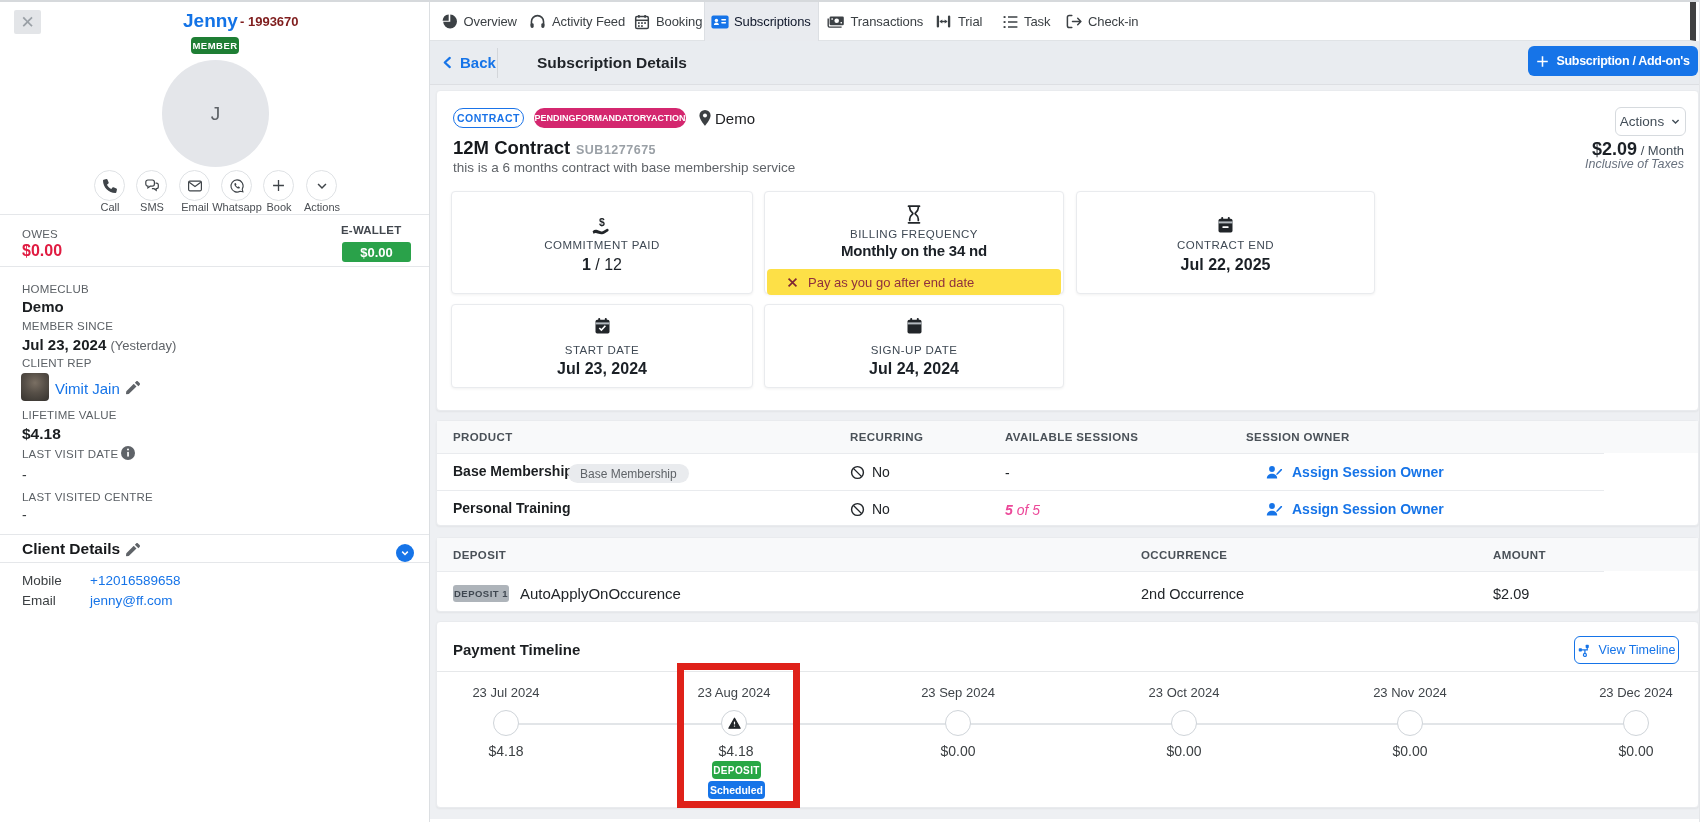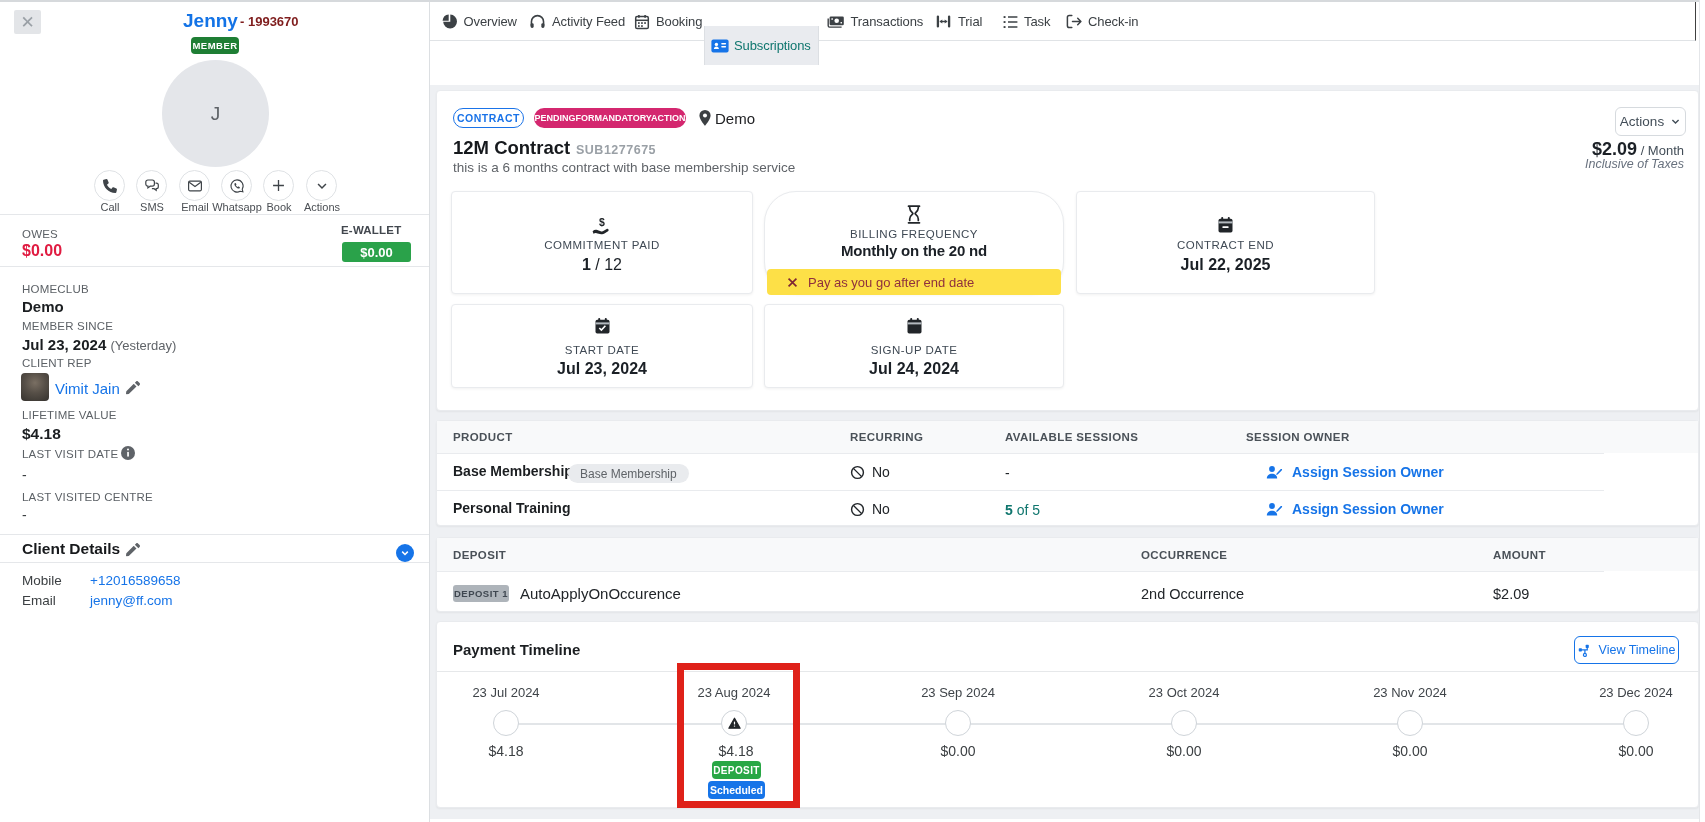--- a/index.html
+++ b/index.html
@@ -15,24 +15,24 @@
 .jnum{position:absolute;left:240px;top:12px;font-size:13px;font-weight:bold;color:#7f1d1d;}
 .mbadge{position:absolute;left:191px;top:35px;width:48px;height:17px;background:#1e7e34;border-radius:4px;color:#fff;font-size:9.5px;font-weight:bold;letter-spacing:.5px;display:flex;align-items:center;justify-content:center;}
 .avatar{position:absolute;left:162px;top:58px;width:107px;height:107px;border-radius:50%;background:#e4e6ea;display:flex;align-items:center;justify-content:center;font-size:19px;color:#5f6368;}
 .cbtn{position:absolute;top:168px;width:31px;height:31px;border-radius:50%;border:1px solid #dfe2e5;background:#fff;display:flex;align-items:center;justify-content:center;color:#3f4449;}
 .clab{position:absolute;top:199px;width:64px;text-align:center;font-size:11px;color:#4b4f54;}
 .red{color:#e01b41 !important;}
 .wbtn{position:absolute;left:342px;top:240px;width:69px;height:20px;background:#2aa24a;border-radius:3px;color:#fff;font-weight:bold;font-size:13px;display:flex;align-items:center;justify-content:center;}
 .bval{font-weight:bold;font-size:15px;color:#1b1e21;position:absolute;}
 
 .mn{position:absolute;left:430px;top:0;width:1275px;height:822px;}
-.tabs{position:absolute;left:0;top:2px;width:1266px;height:39px;background:#fff;border-bottom:1px solid #e0e3e6;border-right:1px solid #404040;}
+.tabs{position:absolute;left:0;top:2px;width:1266px;height:39px;background:#fff;border-bottom:1px solid #e0e3e6;border-right:6px solid #404040;}
 .tab{position:absolute;top:0;height:39px;display:flex;align-items:center;gap:6px;padding:0 7.5px;font-size:13px;letter-spacing:-.1px;color:#3c4145;font-weight:500;white-space:nowrap;}
 .tab svg{flex:0 0 auto;}
-.tab.act{background:#e9ebef;border-left:1px solid #dcdfe3;border-right:1px solid #dcdfe3;color:#0f766e;margin-top:24px;}
+.tab.act{background:#e9ebef;border-left:1px solid #dcdfe3;border-right:1px solid #dcdfe3;color:#0f172a;}
 .subbar{position:absolute;left:0;top:41px;width:1269px;height:44px;background:#e9ecf0;border-bottom:1px solid #dddfe3;}
 .back{position:absolute;left:12px;top:0;height:43px;display:flex;align-items:center;gap:7px;color:#1674e8;font-size:15px;font-weight:bold;}
 .vdiv{position:absolute;left:67px;top:7px;width:1px;height:30px;background:#d3d6da;}
 .sdtitle{position:absolute;left:107px;top:0;height:43px;display:flex;align-items:center;font-size:15.5px;font-weight:bold;color:#1f2328;}
 .addbtn{position:absolute;left:1098px;top:5px;width:170px;height:30px;background:#1674e8;border-radius:6px;color:#fff;font-size:12.5px;letter-spacing:-.3px;white-space:nowrap;font-weight:bold;display:flex;align-items:center;justify-content:center;gap:7px;}
 .content{position:absolute;left:0;top:85px;width:1269px;height:737px;background:#eef0f3;}
 .card{position:absolute;background:#fff;border:1px solid #e9ebee;border-radius:4px;box-shadow:0 1px 2px rgba(0,0,0,.05);}
 .icard{position:absolute;background:#fff;border:1px solid #e9ebee;border-radius:4px;box-shadow:0 1px 3px rgba(0,0,0,.06);}
 .iclab{position:absolute;width:100%;text-align:center;font-size:11.5px;color:#3f4954;letter-spacing:.5px;}
 .icval{position:absolute;width:100%;text-align:center;font-size:16px;font-weight:bold;color:#1b2026;}
@@ -203,20 +203,34 @@
           <rect x=".6" y="11.1" width="1.9" height="1.9" fill="#3c4145"></rect>
         </svg>
       Task</div>
     <div class="tab" style="left:628.5px;">
       <svg width="16" height="15" viewBox="0 0 16 15">
           <path d="M5.8 1.4H3.2c-1 0-1.8.8-1.8 1.8v8.6c0 1 .8 1.8 1.8 1.8h2.6" fill="none" stroke="#3c4145" stroke-width="1.5" stroke-linecap="round"></path>
           <path d="M6.5 7.5h8.3M11.7 4.3l3.2 3.2-3.2 3.2" fill="none" stroke="#3c4145" stroke-width="1.5" stroke-linecap="round" stroke-linejoin="round"></path>
         </svg>
       Check-in</div>
   </div>
+  <div class="subbar">
+    <div class="back">
+      <svg width="11" height="13" viewBox="0 0 12 14" fill="none" stroke="#1674e8" stroke-width="2.4" stroke-linecap="round" stroke-linejoin="round">
+          <path d="M8.5 2L3 7l5.5 5"></path>
+        </svg>
+      Back</div>
+    <div class="vdiv"></div>
+    <div class="sdtitle">Subscription Details</div>
+    <div class="addbtn">
+      <svg width="13" height="13" viewBox="0 0 16 16" stroke="#fff" stroke-width="1.9">
+          <path d="M8 1.5v13M1.5 8h13"></path>
+        </svg>
+      Subscription / Add-on's</div>
+  </div>
   <div class="content">
 
     <div class="card" style="left:6px;top:5px;width:1263px;height:321px;">
       <div style="position:absolute;left:16px;top:17px;width:71px;height:20px;border:1px solid #1a73e8;border-radius:14px;color:#1a73e8;font-size:10.5px;font-weight:bold;letter-spacing:.5px;display:flex;align-items:center;justify-content:center;">CONTRACT</div>
       <div style="position:absolute;left:97px;top:17px;width:152px;height:20px;background:#d4276f;border-radius:11px;color:#fff;font-size:9px;font-weight:bold;letter-spacing:0;white-space:nowrap;display:flex;align-items:center;justify-content:center;">PENDINGFORMANDATORYACTION</div>
       <svg style="position:absolute;left:261px;top:18px;" width="14" height="18" viewBox="0 0 16 20">
           <path d="M8 .8a6.4 6.4 0 0 1 6.4 6.4C14.4 11.8 8 19 8 19S1.6 11.8 1.6 7.2A6.4 6.4 0 0 1 8 .8z" fill="#3c4043"></path>
           <circle cx="8" cy="7.2" r="2.3" fill="#fff"></circle>
         </svg>
       <div style="position:absolute;left:278px;top:19px;font-size:15px;color:#202124;">Demo</div>
@@ -231,26 +245,26 @@
       <div style="position:absolute;right:14px;top:66px;font-size:12.5px;font-style:italic;color:#68717e;text-align:right;">Inclusive of Taxes</div>
 
       <div class="icard" style="left:14px;top:100px;width:302px;height:103px;">
         <div class="icicon" style="top:25px;"><svg width="22" height="18" viewBox="0 0 22 18">
               <text x="11" y="9" font-size="10.5" font-weight="bold" text-anchor="middle" fill="#212529" font-family="Liberation Sans">$</text>
               <path d="M1.6 14.2c1.4-1.2 3-1.7 4.7-1.1l3.4 1.1c1 .33 2.1.2 3-.35l3-1.8c.62-.37 1.42-.17 1.78.44.34.58.17 1.32-.4 1.7l-3.6 2.4c-1 .66-2.2.88-3.36.6l-4.6-1.05c-1.05-.24-2.15.0-3.02.66z" fill="#212529"></path>
             </svg></div>
         <div class="iclab" style="top:47px;">COMMITMENT PAID</div>
         <div class="icval" style="top:64px;font-weight:normal;"><b>1</b> / 12</div>
       </div>
-      <div class="icard" style="left:327px;top:100px;width:300px;height:103px;border-radius:32px;">
+      <div class="icard" style="left:327px;top:100px;width:300px;height:103px;">
         <div class="icicon" style="top:13px;"><svg width="14" height="19" viewBox="0 0 14 19">
               <path d="M1.5 1.2h11M1.5 17.8h11M2.7 1.6v1.5c0 2.2 1.5 3.6 2.8 4.7.5.4.5 1 0 1.4-1.3 1.1-2.8 2.5-2.8 4.7v1.5M11.3 1.6v1.5c0 2.2-1.5 3.6-2.8 4.7-.5.4-.5 1 0 1.4 1.3 1.1 2.8 2.5 2.8 4.7v1.5" fill="none" stroke="#212529" stroke-width="1.7" stroke-linecap="round"></path>
             </svg></div>
         <div class="iclab" style="top:36px;">BILLING FREQUENCY</div>
-        <div class="icval" style="top:50px;font-size:15px;letter-spacing:-.2px;">Monthly on the 20 nd</div>
+        <div class="icval" style="top:50px;font-size:15px;letter-spacing:-.2px;">Monthly on the 34 nd</div>
         <div style="position:absolute;left:2px;right:2px;top:77px;height:26px;background:#fde047;border-radius:4px;display:flex;align-items:center;font-size:13px;color:#8f303d;">
           <svg style="margin:0 10px 0 20px;" width="11" height="11" viewBox="0 0 14 14" stroke="#7f2733" stroke-width="2.1">
               <path d="M2 2l10 10M12 2L2 12"></path>
             </svg>
           Pay as you go after end date</div>
       </div>
       <div class="icard" style="left:639px;top:100px;width:299px;height:103px;">
         <div class="icicon" style="top:25px;"><svg width="15" height="16" viewBox="0 0 15 16">
               <rect x="3.2" y="0" width="2" height="3.6" rx=".9" fill="#212529"></rect>
               <rect x="9.8" y="0" width="2" height="3.6" rx=".9" fill="#212529"></rect>
@@ -307,21 +321,21 @@
             <path d="M15.9 5.2l-4.2 4.4-1.5.4.4-1.5 4.2-4.4c.3-.3.8-.3 1.1 0s.3.8 0 1.1z" fill="#1674e8"></path>
           </svg>
         Assign Session Owner</div>
       <div class="tline" style="top:69px;"></div>
       <div style="position:absolute;left:16px;top:79px;font-size:14px;font-weight:bold;color:#1b1e21;">Personal Training</div>
       <div style="position:absolute;left:413px;top:80px;display:flex;align-items:center;gap:7px;font-size:14px;color:#212529;">
         <svg width="15" height="15" viewBox="0 0 16 16" fill="none" stroke="#212529" stroke-width="1.5">
             <circle cx="8" cy="8" r="6.3"></circle>
             <path d="M3.6 3.6l8.8 8.8"></path>
           </svg>No</div>
-      <div style="position:absolute;left:568px;top:81px;font-size:14px;color:#0f766e;"><b>5</b> of 5</div>
+      <div style="position:absolute;left:568px;top:81px;font-size:14px;color:#ec4899;font-style:italic;"><b>5</b> of 5</div>
       <div class="assign" style="left:829px;top:80px;">
         <svg width="17" height="15" viewBox="0 0 17 15">
             <circle cx="6" cy="4" r="2.9" fill="#1674e8"></circle>
             <path d="M.8 13.6c0-3 2.3-4.8 5.2-4.8s5.2 1.8 5.2 4.8z" fill="#1674e8"></path>
             <path d="M15.9 5.2l-4.2 4.4-1.5.4.4-1.5 4.2-4.4c.3-.3.8-.3 1.1 0s.3.8 0 1.1z" fill="#1674e8"></path>
           </svg>
         Assign Session Owner</div>
     </div>
 
     <div class="card" style="left:6px;top:452px;width:1263px;height:75px;">

